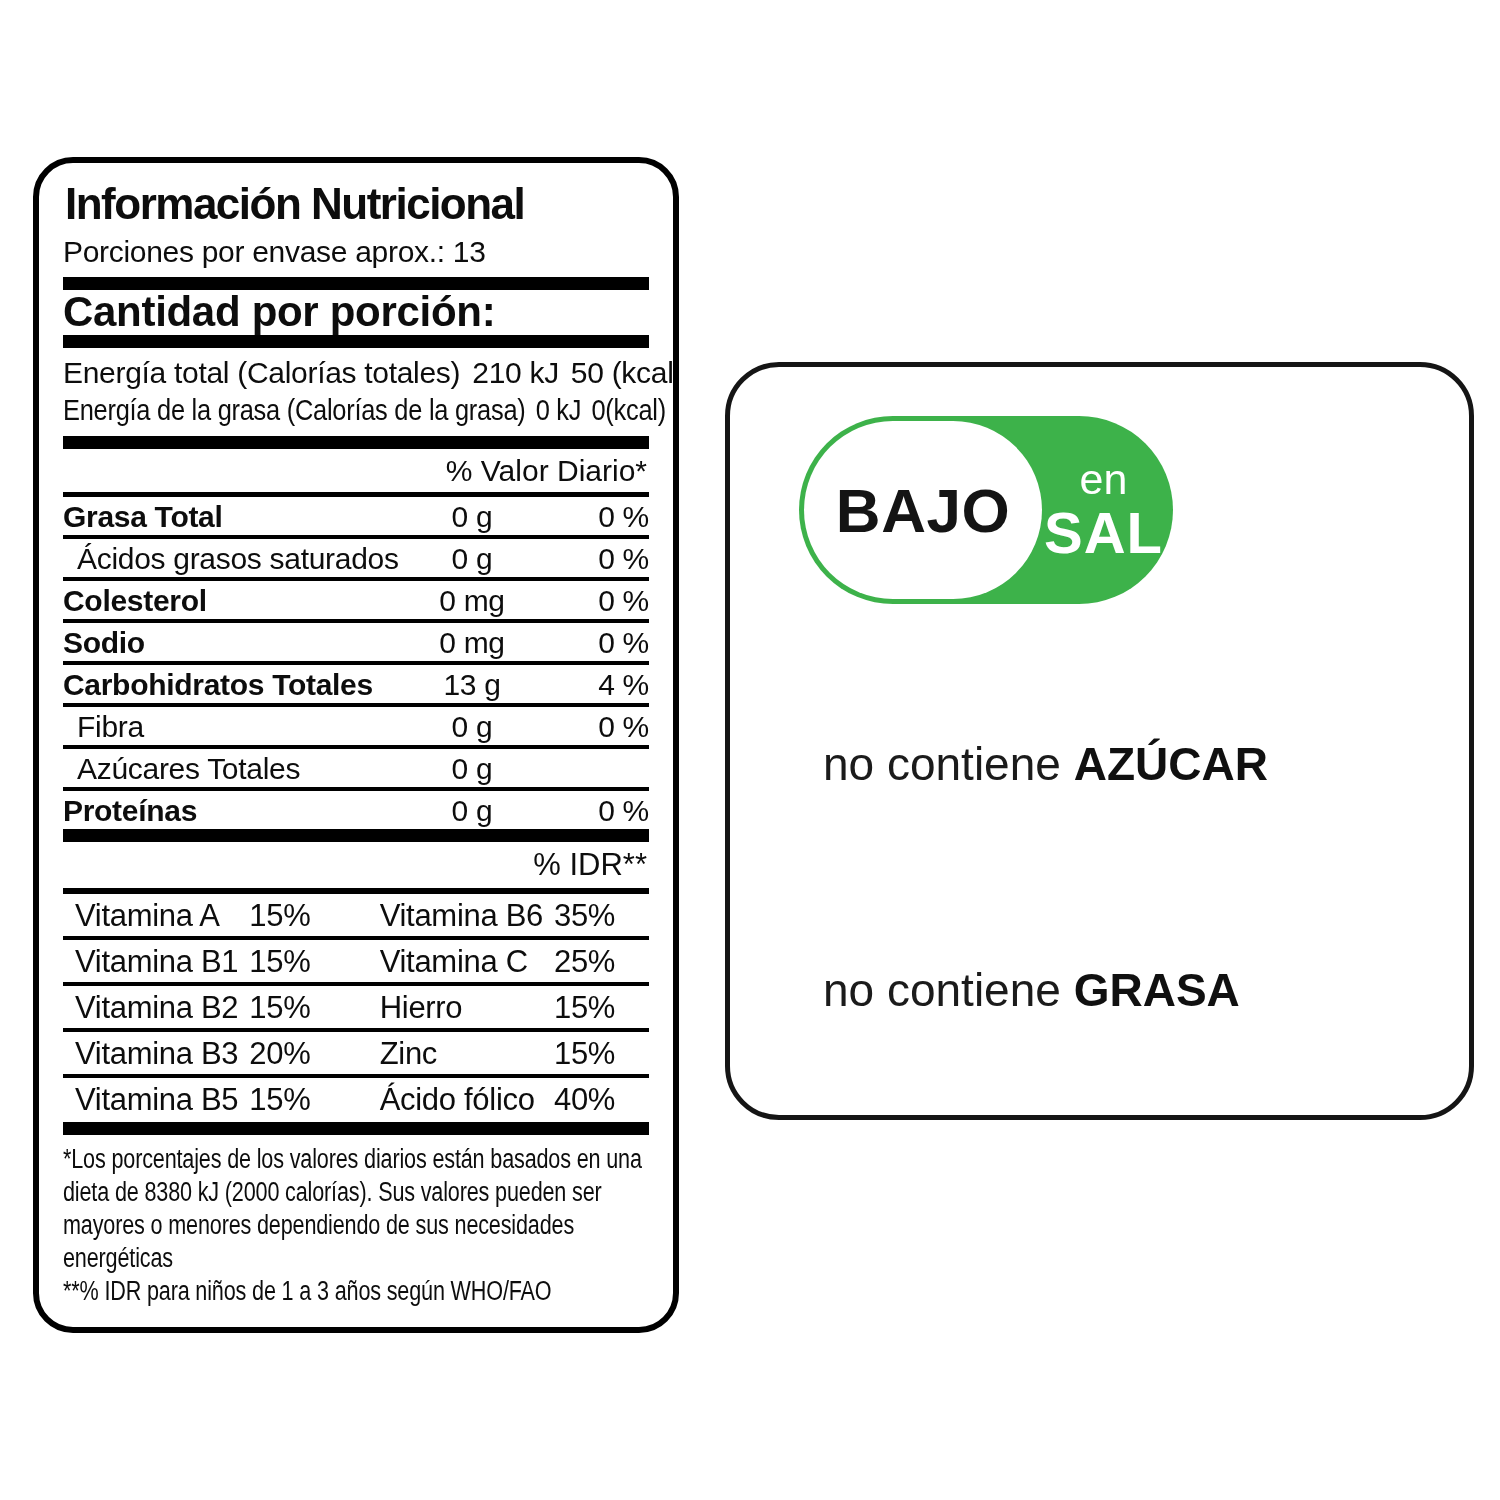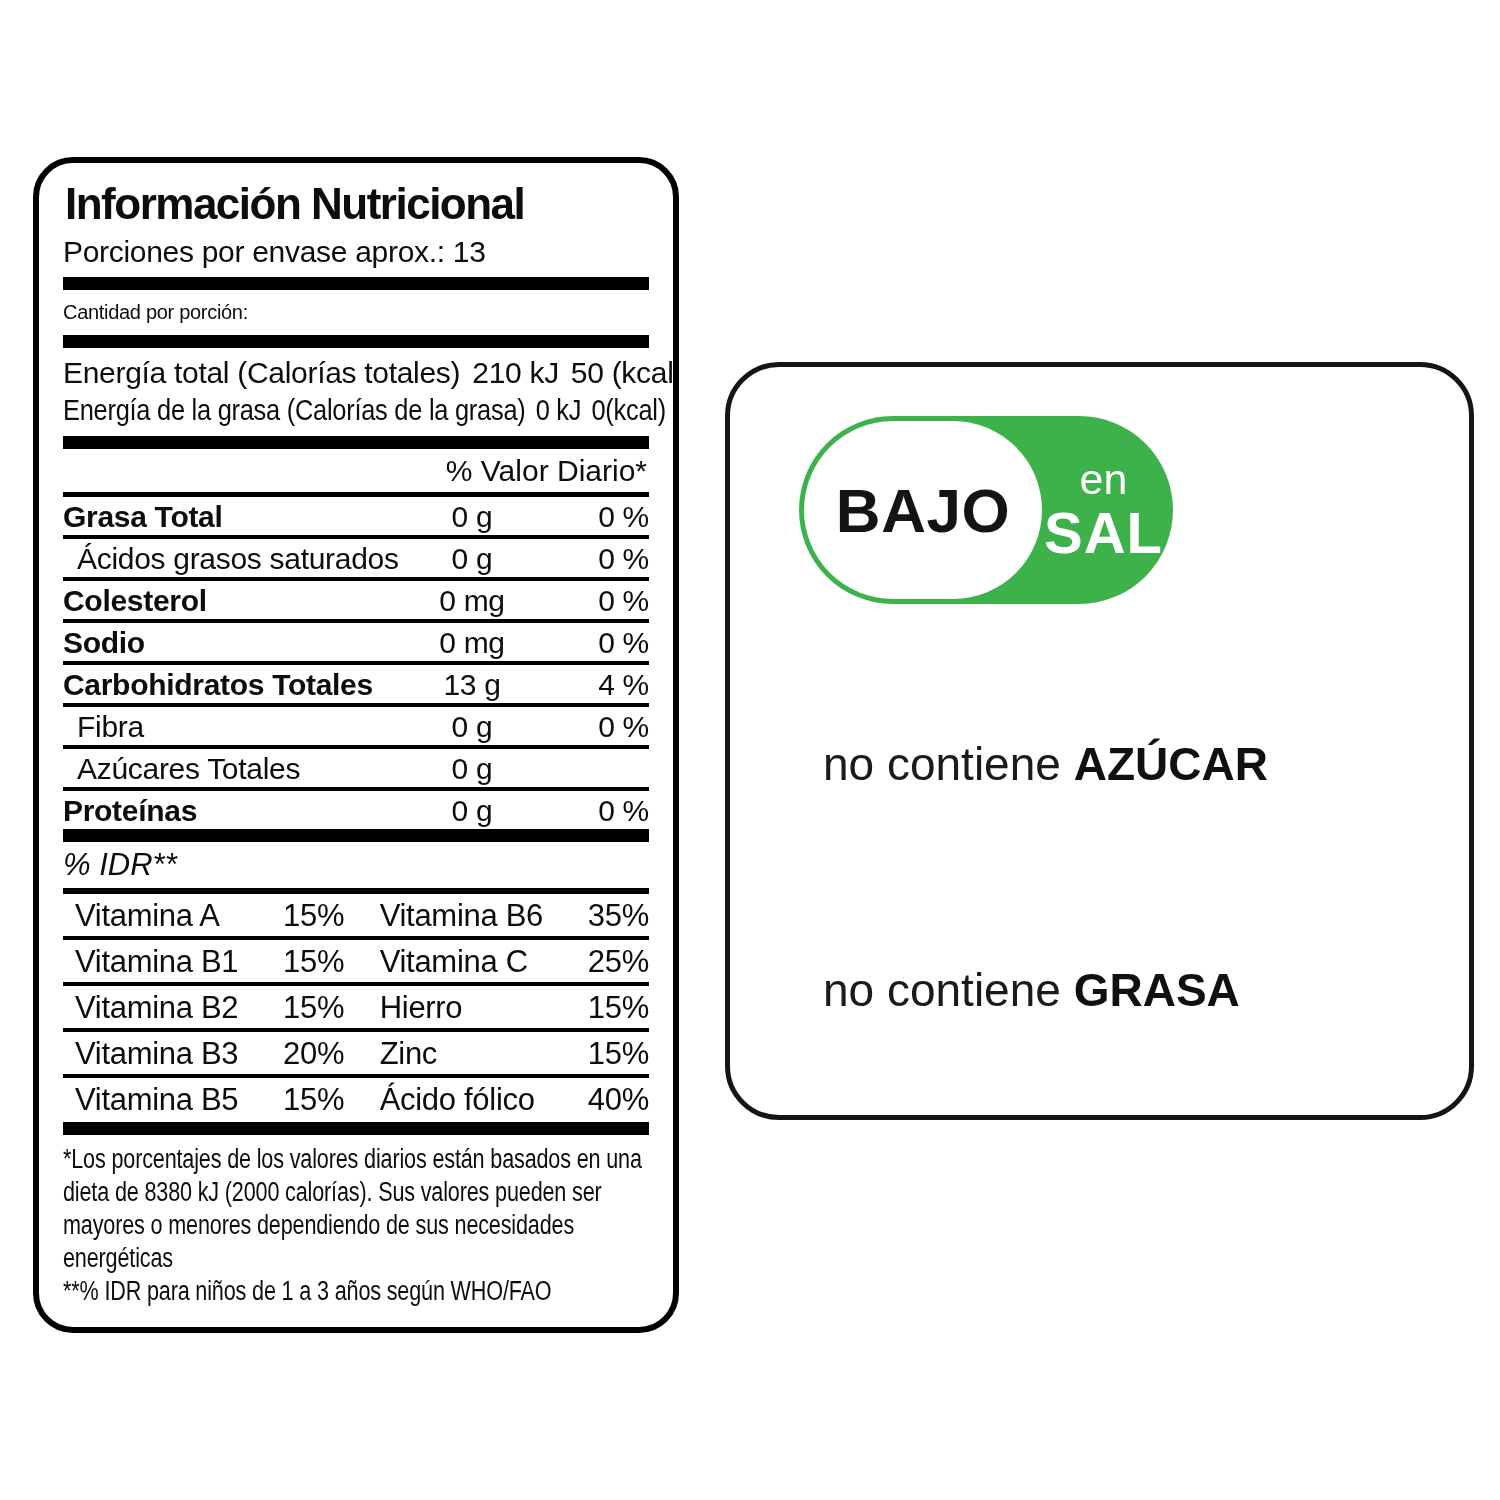--- a/index.html
+++ b/index.html
@@ -13,40 +13,40 @@
             background:#fff; border:6px solid #000; border-radius:40px;
             padding:12px 24px 0 24px; overflow:hidden; }
   .nl-title { font-size:44px; font-weight:bold; letter-spacing:-1.5px;
               line-height:1.12; margin:4px 0 6px 2px; }
   .nl-sub { font-size:30px; line-height:35px; letter-spacing:-0.3px; }
   .bar  { height:13px; background:#000; }
   .sep4 { height:4px;  background:#000; }
   .sep5 { height:5px;  background:#000; }
   .sep6 { height:6px;  background:#000; }
   .mt8 { margin-top:8px; } .mt6 { margin-top:6px; } .mt2 { margin-top:2px; }
-  .cantidad { font-size:20px; line-height:36px; padding:4px 0 3px; letter-spacing:-0.3px; }
+  .cantidad { font-size:42px; line-height:36px; padding:4px 0 3px; letter-spacing:-0.3px;font-weight:bold; }
   .erow { display:flex; justify-content:space-between; align-items:baseline;
           font-size:30px; line-height:37px; letter-spacing:-0.3px; white-space:nowrap; }
   .erow .ev { padding-left:12px; }
   .squeeze { width:118%; transform:scaleX(0.847); transform-origin:0 50%; }
   .dvh { text-align:right; font-size:30px; line-height:33px; padding:5px 2px 5px 0; }
   .nrow { display:flex; align-items:baseline; font-size:30px; line-height:31px;
           padding:4px 0 3px; letter-spacing:-0.3px; }
   .nrow .nlab { flex:1; white-space:nowrap; }
   .nrow .indent { padding-left:14px; }
   .nrow .namt { width:130px; text-align:center; }
   .nrow .ndv  { width:112px; text-align:right; }
   .b { font-weight:bold; }
-  .idrh { font-size:31px; line-height:35px; padding:5px 2px 6px 0;font-style:italic; }
+  .idrh { text-align:right; font-size:31px; line-height:35px; padding:5px 2px 6px 0; }
   .vrow { display:flex; align-items:baseline; font-size:31px; line-height:33px;
           padding:5px 0 4px; letter-spacing:-0.3px; }
   .vhalf { display:flex; width:48%; }
   .vhalf + .vhalf { margin-left:4%; }
   .vname { flex:1; padding-left:12px; white-space:nowrap; }
-  .vval  { width:95px; text-align:right; }
+  .vval  { width:95px; }
   .fnotes { margin-top:8px; font-size:27px; line-height:33px; letter-spacing:-0.2px;
             width:125%; transform:scaleX(0.8); transform-origin:0 0; }
   .fn { display:block; }
 
   
   .claims { position:absolute; left:725px; top:362px; width:749px; height:758px;
             background:#fff; border:5px solid #151515; border-radius:54px; }
   .badge { position:absolute; left:69px; top:49px; width:374px; height:188px;
            background:var(--green); border-radius:94px; }
   .badge-white { position:absolute; left:5px; top:5px; width:238px; height:178px;

